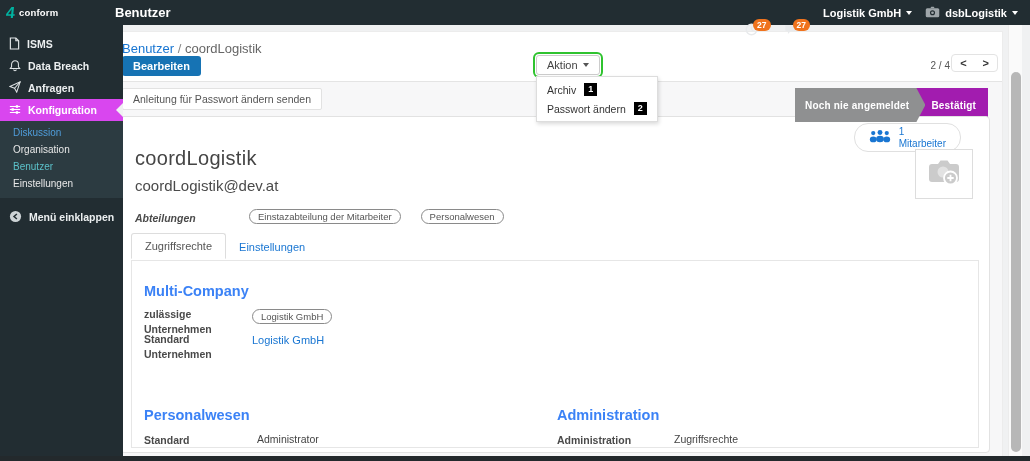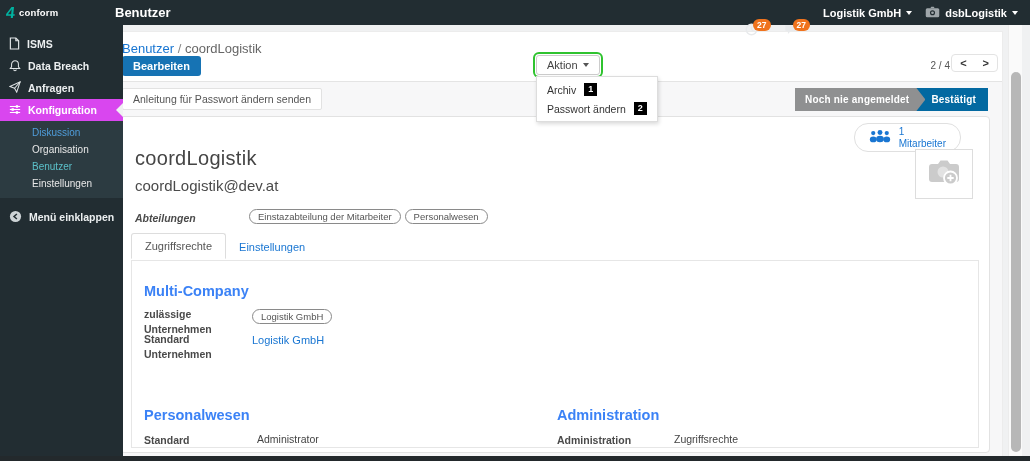--- a/index.html
+++ b/index.html
@@ -18,21 +18,21 @@
   .badge { background:#f0731d; color:#fff; font-size:8.5px; font-weight:bold; border-radius:8px; padding:1px 4px; margin-left:-5px; margin-top:-3px; }
   .hmenu { display:flex; align-items:center; gap:5px; color:#fff; font-size:11px; font-weight:bold; cursor:pointer; }
   .caret { display:inline-block; width:0; height:0; border-left:3px solid transparent; border-right:3px solid transparent; border-top:4px solid currentColor; }
 
   
   .sidebar { position:absolute; top:25px; left:0; width:123px; bottom:0; background:#222d32; z-index:6; }
   .side-item { display:flex; align-items:center; gap:7px; height:22px; padding-left:9px; color:#eceff0; font-size:10.5px; font-weight:bold; cursor:pointer; white-space:nowrap; }
   .side-item.active { background:#d946ef; position:relative; color:#fff; }
   .side-item.active .notch { position:absolute; right:0; top:50%; transform:translateY(-50%); width:0; height:0; border-top:7px solid transparent; border-bottom:7px solid transparent; border-right:7px solid #f0f1f2; }
   .submenu { background:#2c3b41; padding:3px 0 6px 0; }
-  .sub-item { height:17px; line-height:17px; padding-left:32px; font-size:10px; color:#e8e8e8; cursor:pointer; }
+  .sub-item { height:17px; line-height:17px; padding-left:13px; font-size:10px; color:#e8e8e8; cursor:pointer; }
   .sub-item.c-blue { color:#4f9ddb; }
   .sub-item.c-teal { color:#5bc0c9; }
   .collapse-item { margin-top:8px; }
 
   
   .main { position:absolute; top:25px; left:103px; right:0; bottom:0; background:#f0f1f2; }
   .panel { position:absolute; top:7px; left:7px; width:892px; bottom:5px; background:#fff; box-shadow:0 0 0 1px #ececec; }
   .breadcrumb { position:absolute; top:9px; left:12px; font-size:13px; color:#888; }
   .breadcrumb .bc-parent { color:#1976d2; cursor:pointer; }
   .breadcrumb .bc-cur { color:#666; }
@@ -42,34 +42,34 @@
   .btn-action .caret { color:#555; }
   .pager-text { position:absolute; top:28px; right:52px; font-size:10px; color:#555; }
   .pager-box { position:absolute; top:22px; right:4px; display:flex; background:#fff; border:1px solid #e3e3e3; border-radius:4px; overflow:hidden; }
   .pager-btn { padding:2px 8px; font-size:11px; font-weight:bold; color:#333; cursor:pointer; }
   .action-menu { position:absolute; top:44px; left:426px; min-width:92px; background:#fff; border:1px solid #ddd; box-shadow:1px 2px 4px rgba(0,0,0,.15); z-index:8; padding:3px 0; }
   .menu-item { display:flex; align-items:center; white-space:nowrap; font-size:10.5px; color:#333; padding:3px 10px; cursor:pointer; }
   .ann { display:inline-block; min-width:13px; height:13px; line-height:13px; background:#000; color:#fff; font-size:9px; font-weight:bold; text-align:center; box-shadow:0 0 0 1px #fff; margin-left:8px; }
 
   .lower { position:absolute; top:49px; left:0; right:0; bottom:0; background:#f7f7f8; border-top:1px solid #e4e4e4; }
   .btn-send { position:absolute; top:6px; left:12px; background:#fff; border:1px solid #e2e2e2; color:#555; font-size:10.5px; padding:4px 10px; border-radius:2px; }
-  .ribbon { position:absolute; top:6px; right:14px; display:flex; height:23px; }
+  .ribbon { position:absolute; top:6px; right:14px; display:flex; height:34px; }
   .step { color:#fff; font-size:10px; font-weight:bold; display:flex; align-items:center; letter-spacing:.2px; }
   .step1 { background:#8f9091; padding:0 16px 0 10px; clip-path:polygon(0 0, calc(100% - 9px) 0, 100% 50%, calc(100% - 9px) 100%, 0 100%); position:relative; z-index:2; }
-  .step2 { background:#0369a1; padding:0 12px 0 16px; margin-left:-10px;text-align:right; }
+  .step2 { background:#a21caf; padding:0 12px 0 16px; margin-left:-10px;text-align:right; }
 
   
   .card { position:absolute; top:34px; left:10px; width:870px; height:337px; background:#fff; border:1px solid #e2e2e2; border-radius:4px; }
   .emp-btn { position:absolute; top:6px; right:28px; display:flex; align-items:center; gap:8px; background:#fff; border:1px solid #e0e0e0; border-radius:14px; padding:2px 14px; cursor:pointer; }
   .emp-txt { display:flex; flex-direction:column; line-height:1.15; color:#1976d2; font-size:10px; }
   .photo-box { position:absolute; top:32px; right:16px; width:58px; height:50px; border:1px solid #ddd; background:#fff; display:flex; align-items:center; justify-content:center; cursor:pointer; }
   .card-name { position:absolute; top:30px; left:14px; font-size:20px; color:#454545; letter-spacing:.3px; }
   .card-email { position:absolute; top:60px; left:14px; font-size:15px; color:#4a4a4a; }
   .dept-label { position:absolute; top:95px; left:14px; font-size:10.5px; font-weight:bold; color:#4a4a4a;font-style:italic; }
-  .chips { position:absolute; top:92px; left:128px; display:flex; gap:4px; }
+  .chips { position:absolute; top:92px; left:128px; display:flex; gap:20px; }
   .chip { border:1px solid #8a8a8a; border-radius:9px; background:#fff; font-size:9.5px; color:#555; padding:1px 8px; white-space:nowrap; }
   .tabs { position:absolute; top:116px; left:10px; display:flex; align-items:flex-end; z-index:2; }
   .tab { padding:6px 13px; font-size:11px; cursor:pointer; }
   .tab.active { border:1px solid #ddd; border-bottom:1px solid #fff; background:#fff; color:#555; border-radius:3px 3px 0 0; }
   .tab.inactive { color:#1976d2; }
   .inner-panel { position:absolute; top:143px; left:10px; right:10px; bottom:4px; border:1px solid #e6e6e6; background:#fff; }
   .sec-title { position:absolute; font-size:14.5px; font-weight:bold; color:#3b82f6; }
   .f-label { position:absolute; font-size:10.5px; font-weight:bold; color:#4a4a4a; line-height:1.4; width:105px; }
   .f-value { position:absolute; font-size:10.5px; color:#444; }
   .f-link { position:absolute; font-size:11px; color:#1976d2; cursor:pointer; }

